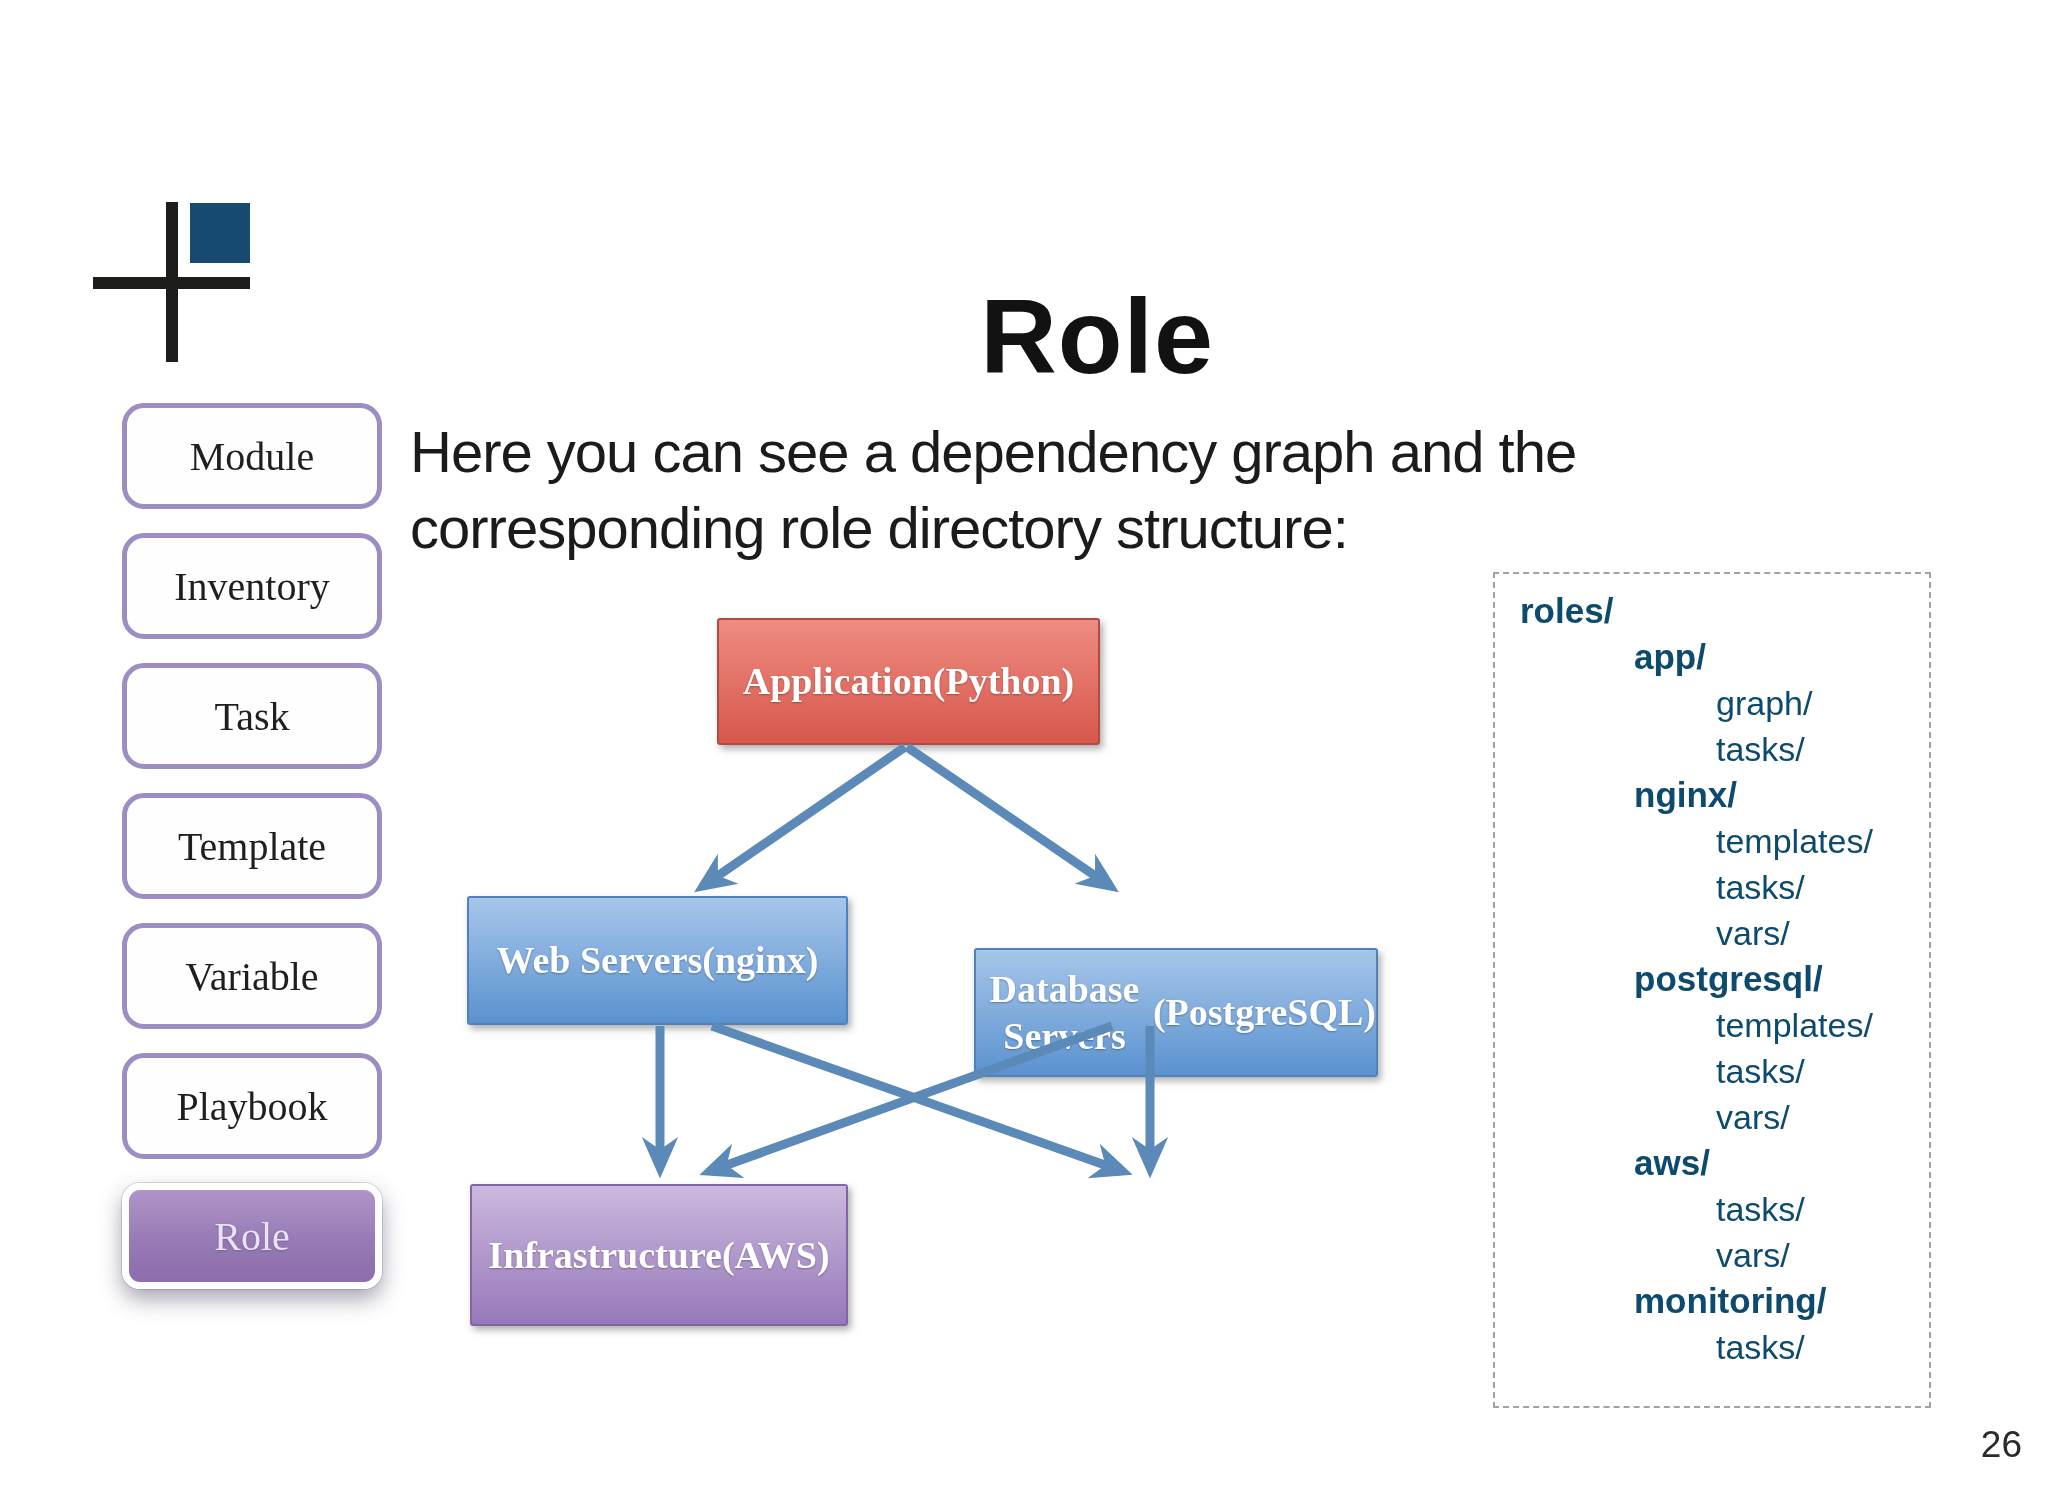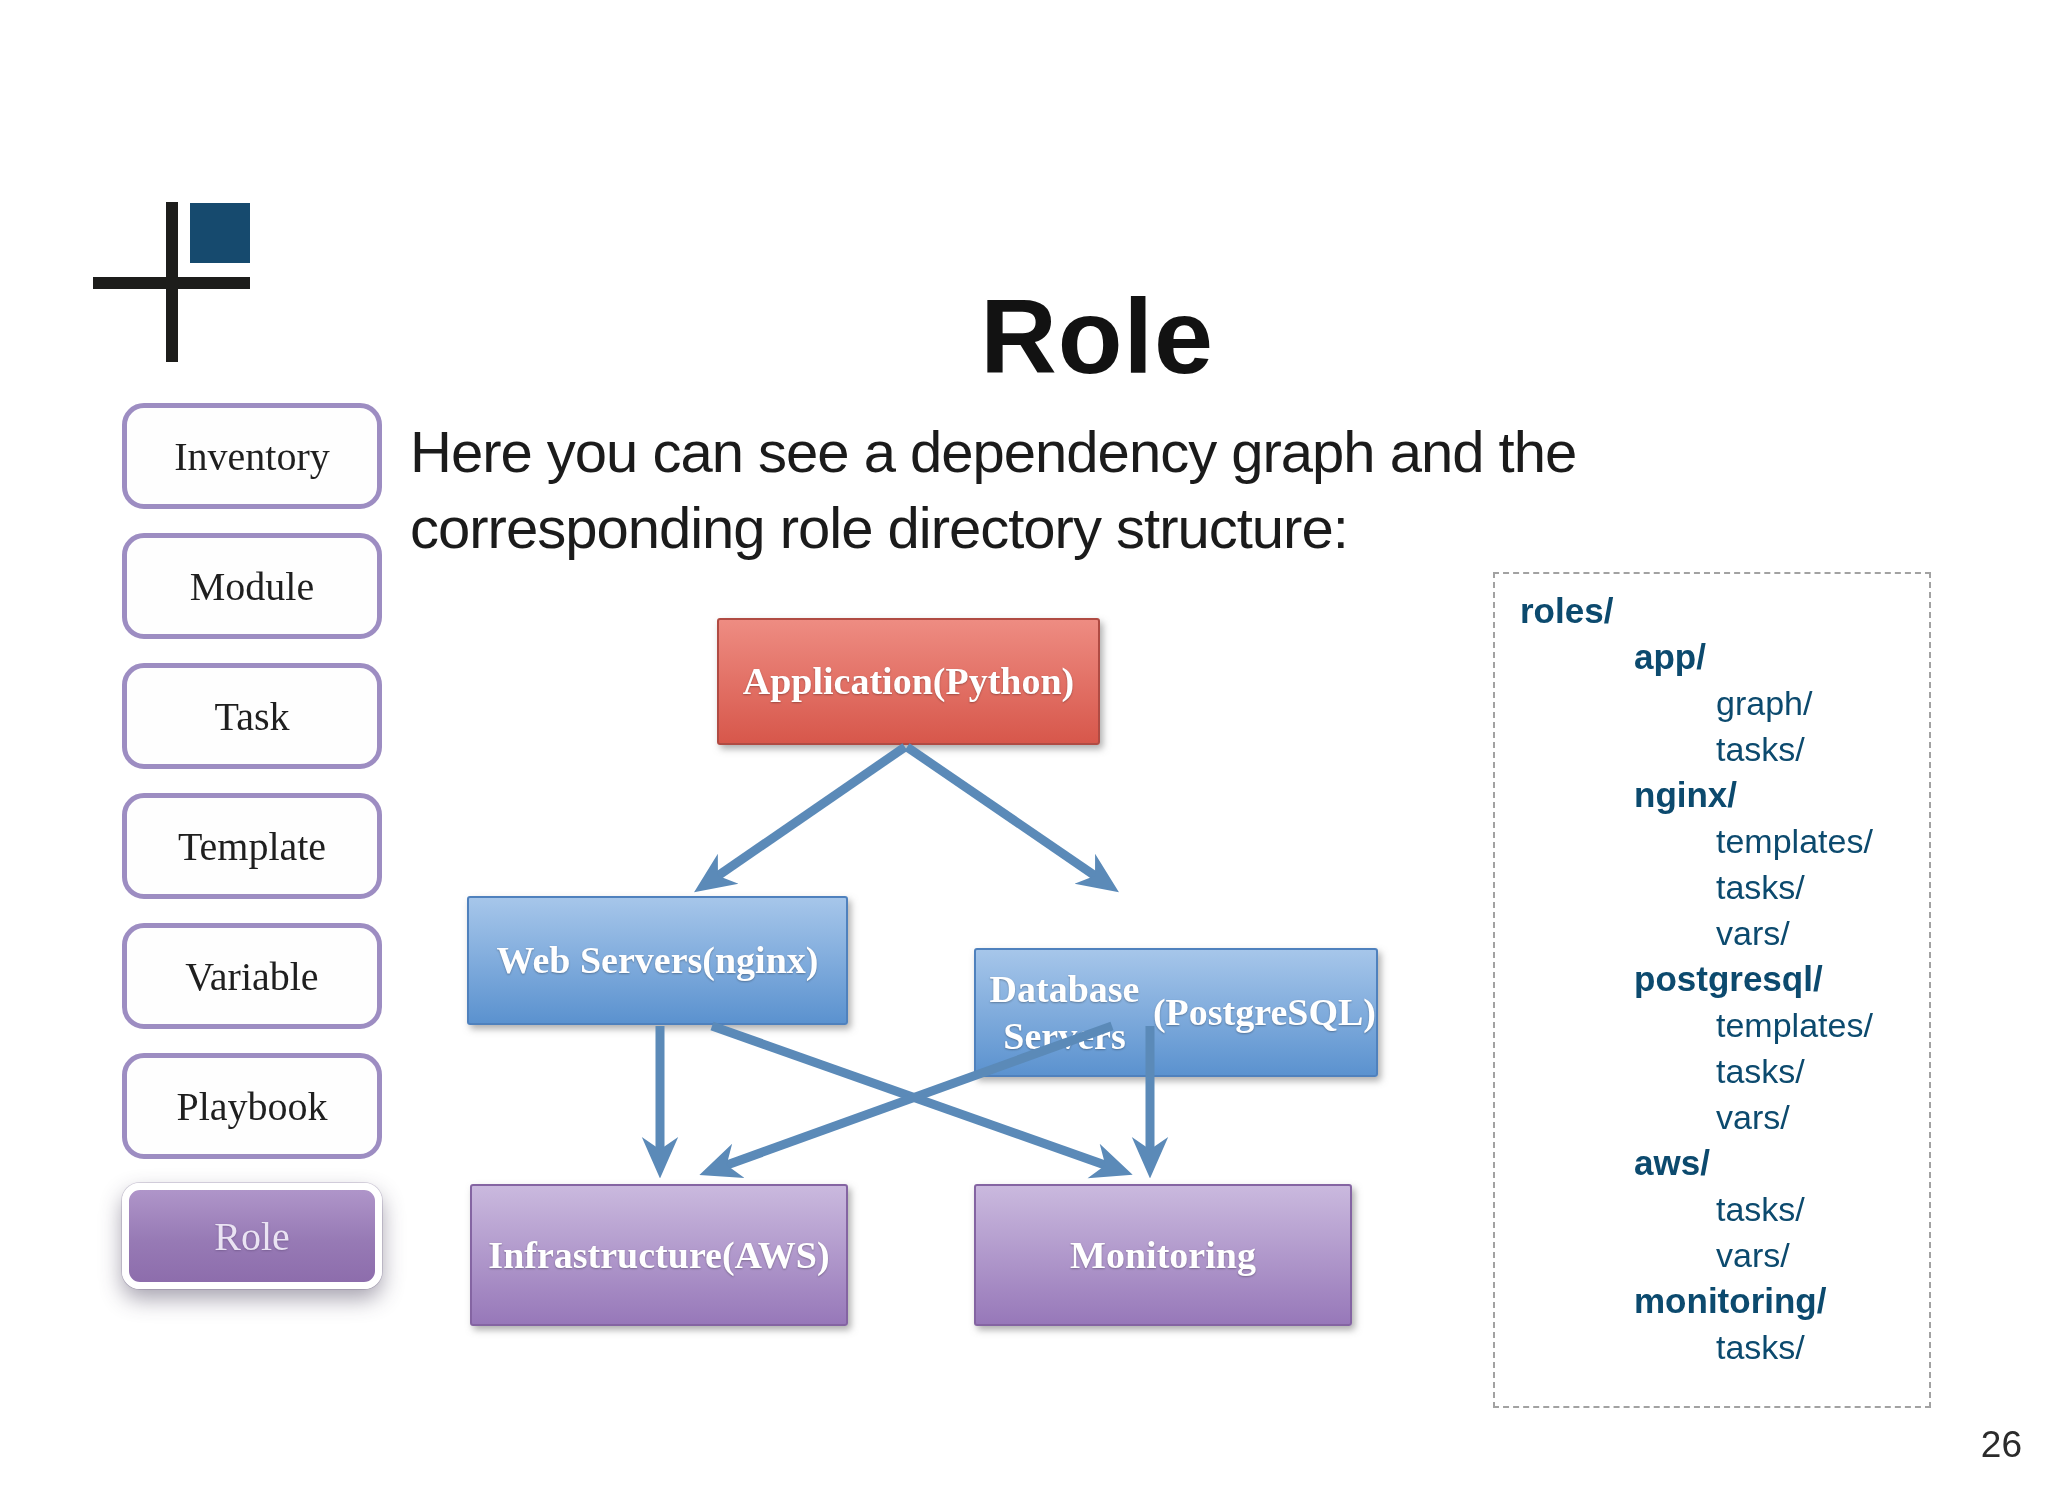--- a/index.html
+++ b/index.html
@@ -68,24 +68,24 @@
 
   <h1 class="title">Role</h1>
 
   <div class="intro">
     <div>Here you can see a dependency graph and the</div>
     <div>corresponding role directory structure:</div>
   </div>
 
   <div class="sidebar">
       <div class="sb-item">
-        <span>Inventory</span>
+        <span>Module</span>
       </div>
       <div class="sb-item">
-        <span>Module</span>
+        <span>Inventory</span>
       </div>
       <div class="sb-item">
         <span>Task</span>
       </div>
       <div class="sb-item">
         <span>Template</span>
       </div>
       <div class="sb-item">
         <span>Variable</span>
       </div>
@@ -105,24 +105,20 @@
     <span>Web Servers</span>
     <span>(nginx)</span>
   </div>
   <div class="node n-db" style="background: linear-gradient(rgb(166, 198, 234), rgb(91, 146, 207)); border-color: rgb(79, 129, 189);">
     <span>Database Servers</span>
     <span>(PostgreSQL)</span>
   </div>
   <div class="node n-infra" style="background: linear-gradient(rgb(202, 185, 222), rgb(151, 120, 185)); border-color: rgb(132, 100, 162);">
     <span>Infrastructure</span>
     <span>(AWS)</span>
-  </div>
-  <div class="node n-mon" style="background: linear-gradient(rgb(202, 185, 222), rgb(151, 120, 185)); border-color: rgb(132, 100, 162);">
-    <span>Monitoring</span>
-    <span></span>
   </div>
 
   <svg class="arrows" width="2048" height="1494" viewBox="0 0 2048 1494">
     <defs>
       <marker id="ah" viewBox="0 0 10 10" refX="6.5" refY="5" markerWidth="4.6" markerHeight="4.6" orient="auto">
         <path id="ah-path" d="M0,0.6 L10,5 L0,9.4 L3,5 Z" fill="#5b8ab8"></path>
       </marker>
     </defs>
     <line class="edge" x1="905" y1="747" x2="706" y2="884" stroke="#5b8ab8" stroke-width="9" marker-end="url(#ah)"></line>
     <line class="edge" x1="907" y1="747" x2="1107" y2="884" stroke="#5b8ab8" stroke-width="9" marker-end="url(#ah)"></line>

